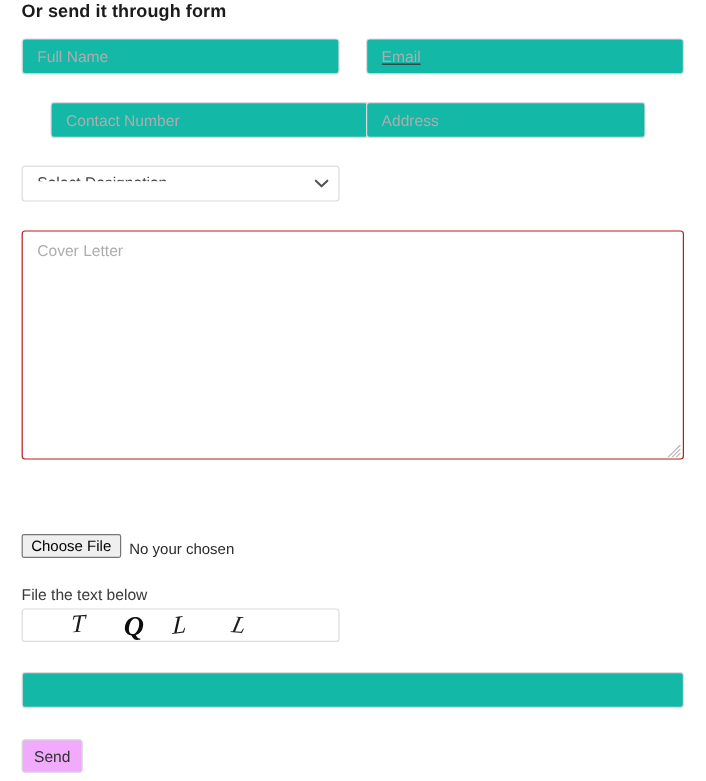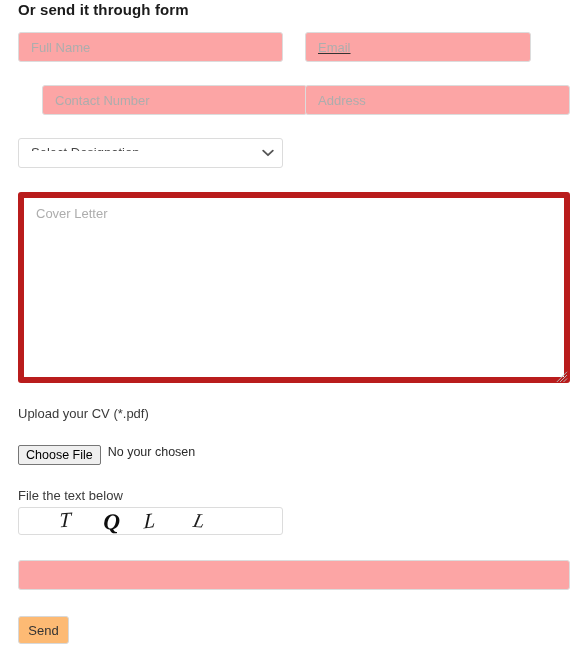--- a/index.html
+++ b/index.html
@@ -37,36 +37,36 @@
     white-space: nowrap;
   }
 
   
   .tf {
     position: absolute;
     box-sizing: border-box;
     height: 30px;
     border: 1px solid #dcdcdc;
     border-radius: 3px;
-    background: #fca5a5;
+    background: #14b8a6;
     font-family: "Liberation Sans", sans-serif;
     font-size: 13px;
     color: #333333;
     padding: 0 12px;
     outline: none;
   }
   .tf::placeholder {
     color: #adadad;
     opacity: 1;
   }
 
   #fld-fullname { left: 18px;  top: 32px;  width: 265px; }
-  #fld-email    { left: 305px; top: 32px;  width: 226px; text-decoration: underline; }
+  #fld-email    { left: 305px; top: 32px;  width: 265px; text-decoration: underline; }
   #fld-contact  { left: 18px;  top: 85px;  width: 265px; margin-left: 24px; }
-  #fld-address  { left: 305px; top: 85px;  width: 265px; }
+  #fld-address  { left: 305px; top: 85px;  width: 233px; }
 
   
   .sel-wrap {
     position: absolute;
     left: 18px;
     top: 138px;
     width: 265px;
     height: 30px;
   }
   .sel {
@@ -97,21 +97,21 @@
   }
 
   
   .ta {
     position: absolute;
     left: 18px;
     top: 192px;
     width: 552px;
     height: 191px;
     box-sizing: border-box;
-    border: 6px solid #b91c1c;
+    border: 1px solid #b91c1c;
     border-radius: 3px;
     background: #ffffff;
     font-family: "Liberation Sans", sans-serif;
     font-size: 13px;
     color: #333333;
     padding: 8px 12px;
     outline: none;
     resize: none;
     overflow: hidden;
   }
@@ -138,21 +138,21 @@
   #lbl-upload  { left: 18px; top: 406px; }
   #lbl-captcha { left: 18px; top: 488px; }
 
   
   .file-row {
     position: absolute;
     left: 18px;
     top: 445px;
     height: 20px;
     display: flex;
-    align-items: flex-start;
+    align-items: flex-end;
     font-size: 12px;
   }
   .file-btn {
     display: inline-block;
     box-sizing: border-box;
     height: 20px;
     line-height: 18px;
     padding: 0 7px;
     border: 1px solid #767676;
     border-radius: 2px;
@@ -189,21 +189,21 @@
   
   .send-btn {
     position: absolute;
     left: 18px;
     top: 616px;
     width: 51px;
     height: 28px;
     box-sizing: border-box;
     border: 1px solid #d8d8d8;
     border-radius: 3px;
-    background: #fdba74;
+    background: #f0abfc;
     font-family: "Liberation Sans", sans-serif;
     font-size: 13px;
     color: #333333;
     cursor: pointer;
     padding: 0;
   }
 </style>
 </head>
 <body>
 
@@ -230,21 +230,20 @@
     </span>
   </div>
 
   <textarea class="ta" placeholder="Cover Letter" style=""></textarea>
   <span class="ta-grip">
     <svg width="12" height="12" viewBox="0 0 12 12" aria-hidden="true">
       <path d="M11 4 L4 11 M11 7.5 L7.5 11 M11 0.8 L0.8 11" stroke="#b6b6b6" stroke-width="1" fill="none"></path>
     </svg>
   </span>
 
-  <div id="lbl-upload" class="lbl">Upload your CV (*.pdf)</div>
 
   <div class="file-row">
     <span class="file-btn">Choose File</span>
     <span class="file-status">No your chosen</span>
   </div>
 
   <div id="lbl-captcha" class="lbl">File the text below</div>
 
   <div class="captcha-box">
     <svg class="captcha-svg" width="263" height="26" viewBox="0 0 263 26" aria-hidden="true">

